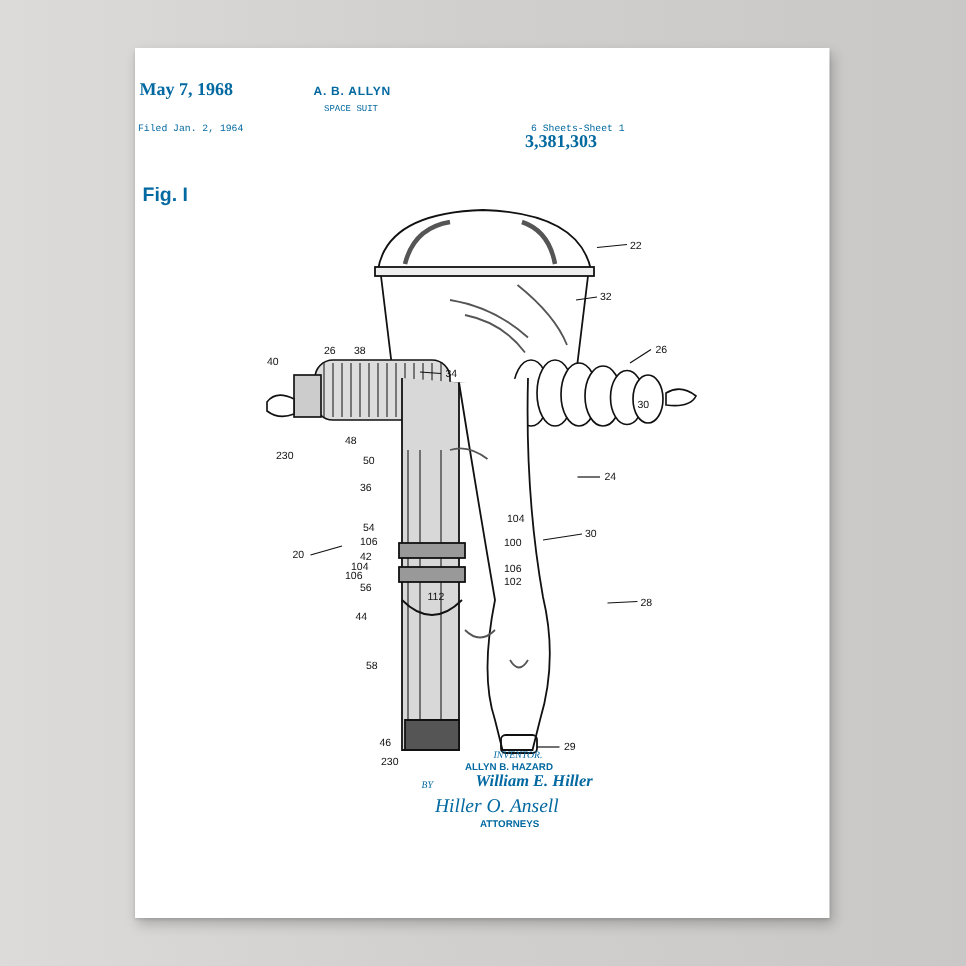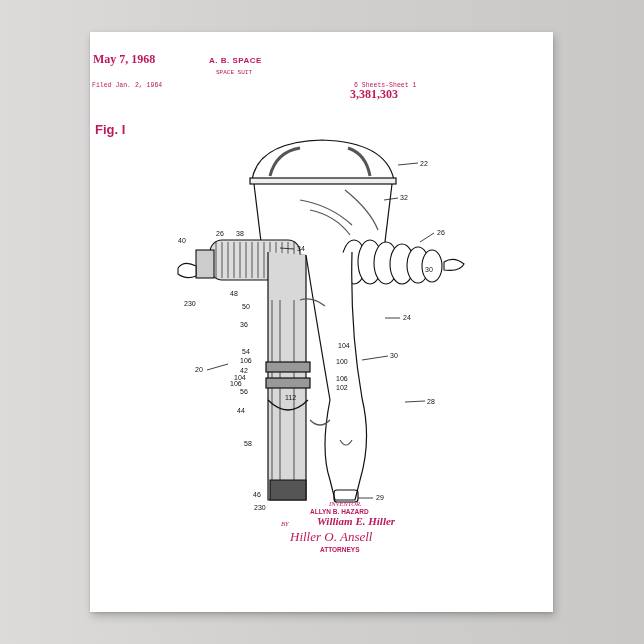--- a/index.html
+++ b/index.html
@@ -6,21 +6,21 @@
     body {
       width: 644px; height: 644px; overflow: hidden; position: relative;
       background: linear-gradient(90deg, #dcdbda 0%, #d1d0cf 45%, #c9c8c7 100%);
       font-family: "Liberation Serif", serif;
     }
     .poster {
       position: absolute; left: 90px; top: 32px; width: 463px; height: 580px;
       background: #ffffff;
       box-shadow: 2px 4px 8px rgba(0,0,0,0.22), 0 1px 2px rgba(0,0,0,0.12);
     }
-    .txt { position: absolute; color: #be185d; white-space: nowrap; }
+    .txt { position: absolute; color: #0369a1; white-space: nowrap; }
     .date { left: 93px; top: 52px; font-size: 12px; font-weight: bold; }
     .inventor-top { left: 209px; top: 56px; font-family: "Liberation Sans", sans-serif; font-size: 8px; font-weight: bold; letter-spacing: 0.5px; }
     .patent-no { left: 350px; top: 52px; font-size: 12px; font-weight: bold; margin-top: 35px; }
     .subtitle { left: 216px; top: 69px; font-family: "Liberation Mono", monospace; font-size: 6px; }
     .filed { left: 92px; top: 82px; font-family: "Liberation Mono", monospace; font-size: 6.5px; }
     .sheets { left: 354px; top: 82px; font-family: "Liberation Mono", monospace; font-size: 6.5px; }
     .fig { left: 95px; top: 122px; font-family: "Liberation Sans", sans-serif; font-size: 13px; font-weight: bold; }
     .inv-label { left: 329px; top: 500px; font-size: 6.5px; font-style: italic; }
     .inv-name { left: 310px; top: 508px; font-family: "Liberation Sans", sans-serif; font-size: 6.5px; font-weight: bold; }
     .by { left: 281px; top: 520px; font-size: 6.5px; font-style: italic; }
@@ -29,21 +29,21 @@
     .attorneys { left: 320px; top: 546px; font-family: "Liberation Sans", sans-serif; font-size: 6.5px; font-weight: bold; }
     svg.drawing { position: absolute; left: 0; top: 0; }
     .lbl { font-family: "Liberation Sans", sans-serif; font-size: 7px; fill: #111; }
   </style>
 </head>
 <body>
 
 <div class="poster"></div>
 
 <div class="txt date">May 7, 1968</div>
-<div class="txt inventor-top">A. B. SPACE</div>
+<div class="txt inventor-top">A. B. ALLYN</div>
 <div class="txt patent-no">3,381,303</div>
 <div class="txt subtitle">SPACE SUIT</div>
 <div class="txt filed">Filed Jan. 2, 1964</div>
 <div class="txt sheets">6 Sheets-Sheet 1</div>
 <div class="txt fig">Fig. I</div>
 
 <svg class="drawing" width="644" height="644" viewBox="0 0 644 644">
   <g fill="none" stroke="#111" stroke-width="1.2">
     <path d="M252 180 Q258 142 322 140 Q386 142 394 180 Z" fill="#fff"></path>
     <path d="M270 176 Q276 152 300 148" stroke="#555" stroke-width="3"></path>

